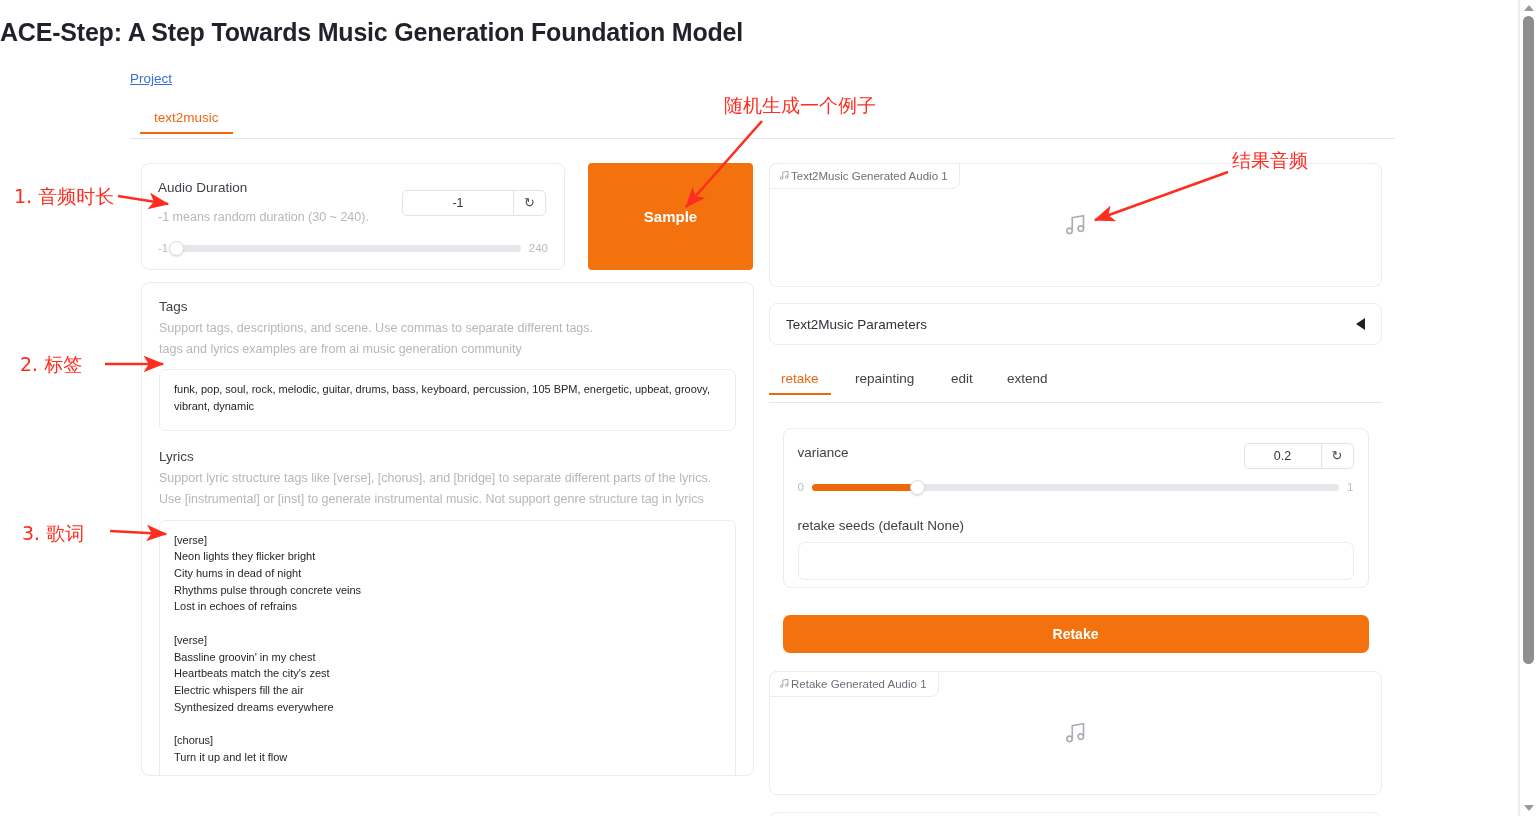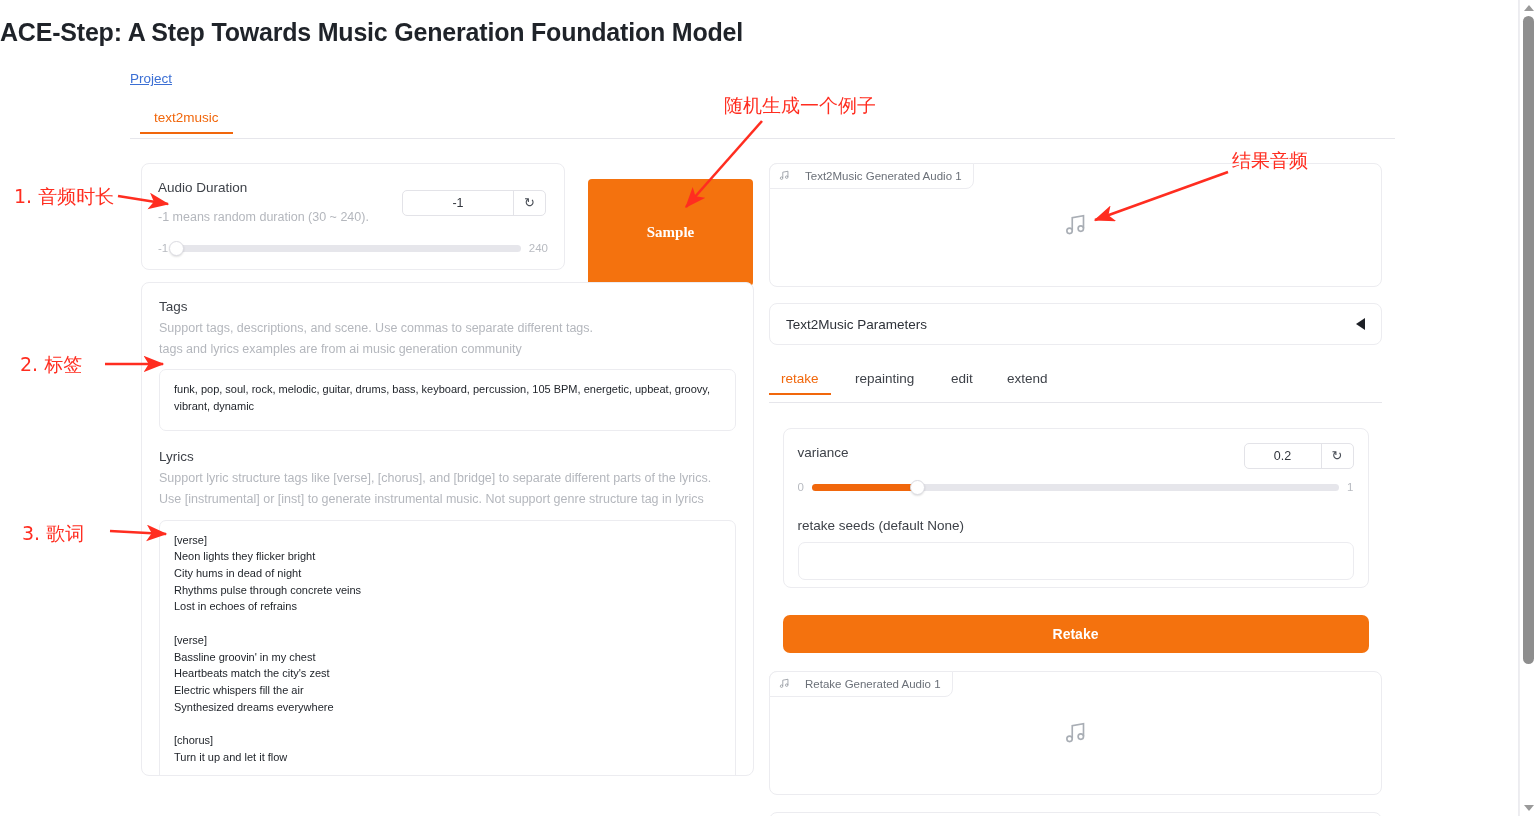--- a/index.html
+++ b/index.html
@@ -161,29 +161,29 @@
     margin-left: -7.5px;
     border-radius: 50%;
     background: #ffffff;
     border: 1px solid #dcdce2;
     box-shadow: 0 1px 2px rgba(0,0,0,.12);
   }
 
   
   .sample-btn {
     position: absolute;
-    left: 447px; top: 16px;
+    left: 447px; top: 0;
     width: 165px; height: 107px;
     background: #f4720e;
     border: none;
     border-radius: 4px;
     color: #ffffff;
     font-size: 15px;
     font-weight: bold;
-    font-family: Liberation Serif, serif;
+    font-family: Liberation Sans, sans-serif;
     cursor: pointer;
   }
 
   
   .tl-card {
     position: absolute;
     left: 0; top: 119px;
     width: 613px;
     height: 494px;
     padding: 16px 17px;
@@ -235,21 +235,21 @@
     position: absolute;
     left: -1px; top: -1px;
     height: 26px;
     padding: 0 11px 0 9px;
     border: 1px solid #ececf0;
     border-top-left-radius: 8px;
     border-bottom-right-radius: 8px;
     background: #ffffff;
     display: flex;
     align-items: center;
-    gap: 15px;
+    gap: 1px;
     font-size: 11.5px;
     color: #6b7078;
   }
   .audio-center {
     position: absolute;
     left: 0; right: 0; top: 0; bottom: 0;
     display: flex;
     align-items: center;
     justify-content: center;
   }

